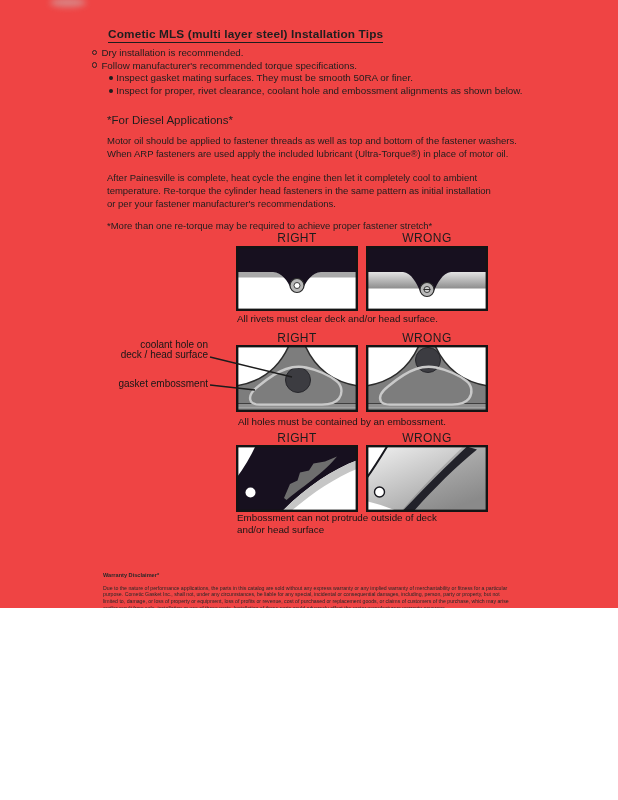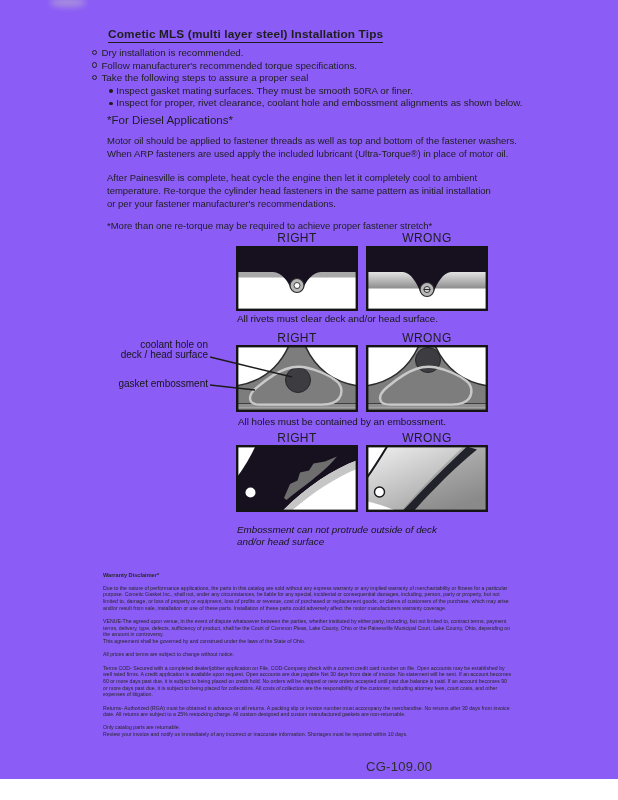--- a/index.html
+++ b/index.html
@@ -1,16 +1,16 @@
 <!DOCTYPE html>
 <html style="--ink: #1e1e1e; --diagram-black: #17101f; --gasket-gray: #7d7d7d; --hole-gray: #3c3c41; --emboss-line: #c9c9c9; --deck-gray: #c6c6c6; --band-gray: #a9a9a9;"><head>
 <meta charset="utf-8">
 <style>
   html,body{margin:0;padding:0;background:#ffffff;}
-  .page{position:relative;width:618px;height:779px;background:#8b5cf6;overflow:hidden;
+  .page{position:relative;width:618px;height:608px;background:#ef4444;overflow:hidden;
         font-family:"Liberation Sans", sans-serif;color:var(--ink,#1e1e1e);}
   .smudge{position:absolute;left:50px;top:-2px;width:36px;height:9px;background:#c4c4c4;
         filter:blur(3px);opacity:.5;border-radius:50%;}
   
   .title{position:absolute;left:108px;top:28px;font-size:11.8px;font-weight:bold;
         letter-spacing:.15px;line-height:12px;padding-bottom:2px;border-bottom:1.8px solid #1d1d1d;}
   
   .tips{position:absolute;left:92px;top:47px;font-size:9.8px;line-height:12.6px;}
   .tip{white-space:nowrap;}
   .tip.l2{margin-left:17px;}
@@ -43,21 +43,20 @@
 <body>
 
 <div class="page">
   <div class="smudge"></div>
 
   <div class="title">Cometic MLS (multi layer steel) Installation Tips</div>
 
   <div class="tips">
     <div class="tip l1"><span class="m-open"></span><span>Dry installation is recommended.</span></div>
     <div class="tip l1"><span class="m-open"></span><span>Follow manufacturer's recommended torque specifications.</span></div>
-    <div class="tip l1"><span class="m-open"></span><span>Take the following steps to assure a proper seal</span></div>
     <div class="tip l2"><span class="m-dot"></span><span>Inspect gasket mating surfaces.  They must be smooth 50RA or finer.</span></div>
     <div class="tip l2"><span class="m-dot"></span><span>Inspect for proper, rivet clearance, coolant hole and embossment alignments as shown below.</span></div>
   </div>
 
   <div class="diesel">
     <h2>*For Diesel Applications*</h2>
     <p>Motor oil should be applied to fastener threads as well as top and bottom of the fastener washers.
 When ARP fasteners are used apply the included lubricant (Ultra-Torque®) in place of motor oil.</p>
     <p>After Painesville is complete, heat cycle the engine then let it completely cool to ambient
 temperature. Re-torque the cylinder head fasteners in the same pattern as initial installation
@@ -161,21 +160,21 @@
       </defs>
       <rect x="0" y="0" width="122" height="67" fill="#ffffff"></rect>
       <path d="M97,0 L122,0 L122,67 L31,67 C54,41.5 77,19 97,0 Z" fill="url(#g3b)"></path>
       <path d="M101,1.5 C82,19 58,43.5 35.5,67 L47,67 C67,44.5 89,22.5 111,4.5 Z" fill="#22222a"></path>
       <path d="M22,0 H99 C79,18.5 55.5,42.5 34.5,67 L33,67 C23,62.5 12,58.8 0,56 L0,34 C8,23 15,11.5 22,0 Z" fill="url(#g3a)"></path>
       <path d="M22,0 C15,11.5 8,23 0,34" stroke="#17171d" stroke-width="2" fill="none"></path>
       <circle cx="13.5" cy="47" r="5" fill="#ffffff" stroke="#17171d" stroke-width="1.4"></circle>
       <rect x="1.2" y="1.2" width="119.6" height="64.6" fill="none" stroke="#141414" stroke-width="2.4"></rect>
     </svg>
   </div>
-  <div class="caption" style="left:237px;top:524px;font-style:italic;">Embossment can not protrude outside of deck
+  <div class="caption" style="left:237px;top:512px;">Embossment can not protrude outside of deck
 and/or head surface</div>
 
   <div class="fineprint">
     <h3>Warranty Disclaimer*</h3>
     <p>Due to the nature of performance applications, the parts in this catalog are sold without any express warranty or any implied warranty of merchantability or fitness for a particular purpose. Cometic Gasket Inc., shall not, under any circumstances, be liable for any special, incidental or consequential damages, including, person, party or property, but not limited to, damage, or loss of property or equipment, loss of profits or revenue, cost of purchased or replacement goods, or claims of customers of the purchase, which may arise and/or result from sale, installation or use of these parts. Installation of these parts could adversely affect the motor manufacturers warranty coverage.</p>
     <p>VENUE-The agreed upon venue, in the event of dispute whatsoever between the parties, whether instituted by either party, including, but not limited to, contract terms, payment terms, delivery, type, defects, sufficiency of product, shall be the Court of Common Pleas, Lake County, Ohio or the Painesville Municipal Court, Lake County, Ohio, depending on the amount in controversy.
 This agreement shall be governed by and construed under the laws of the State of Ohio.</p>
     <p>All prices and terms are subject to change without notice.</p>
     <p>Terms COD- Secured with a completed dealer/jobber application on File, COD-Company check with a current credit card number on file. Open accounts may be established by well rated firms. A credit application is available upon request. Open accounts are due payable Net 30 days from date of invoice. No statement will be sent. If an account becomes 60 or more days past due, it is subject to being placed on credit hold. No orders will be shipped or new orders accepted until past due balance is paid. If an account becomes 90 or more days past due, it is subject to being placed for collections. All costs of collection are the responsibility of the customer, including attorney fees, court costs, and other expenses of litigation.</p>
     <p>Returns- Authorized (RGA) must be obtained in advance on all returns. A packing slip or invoice number must accompany the merchandise. No returns after 30 days from invoice date. All returns are subject to a 25% restocking charge. All custom designed and custom manufactured gaskets are non-returnable.</p>

